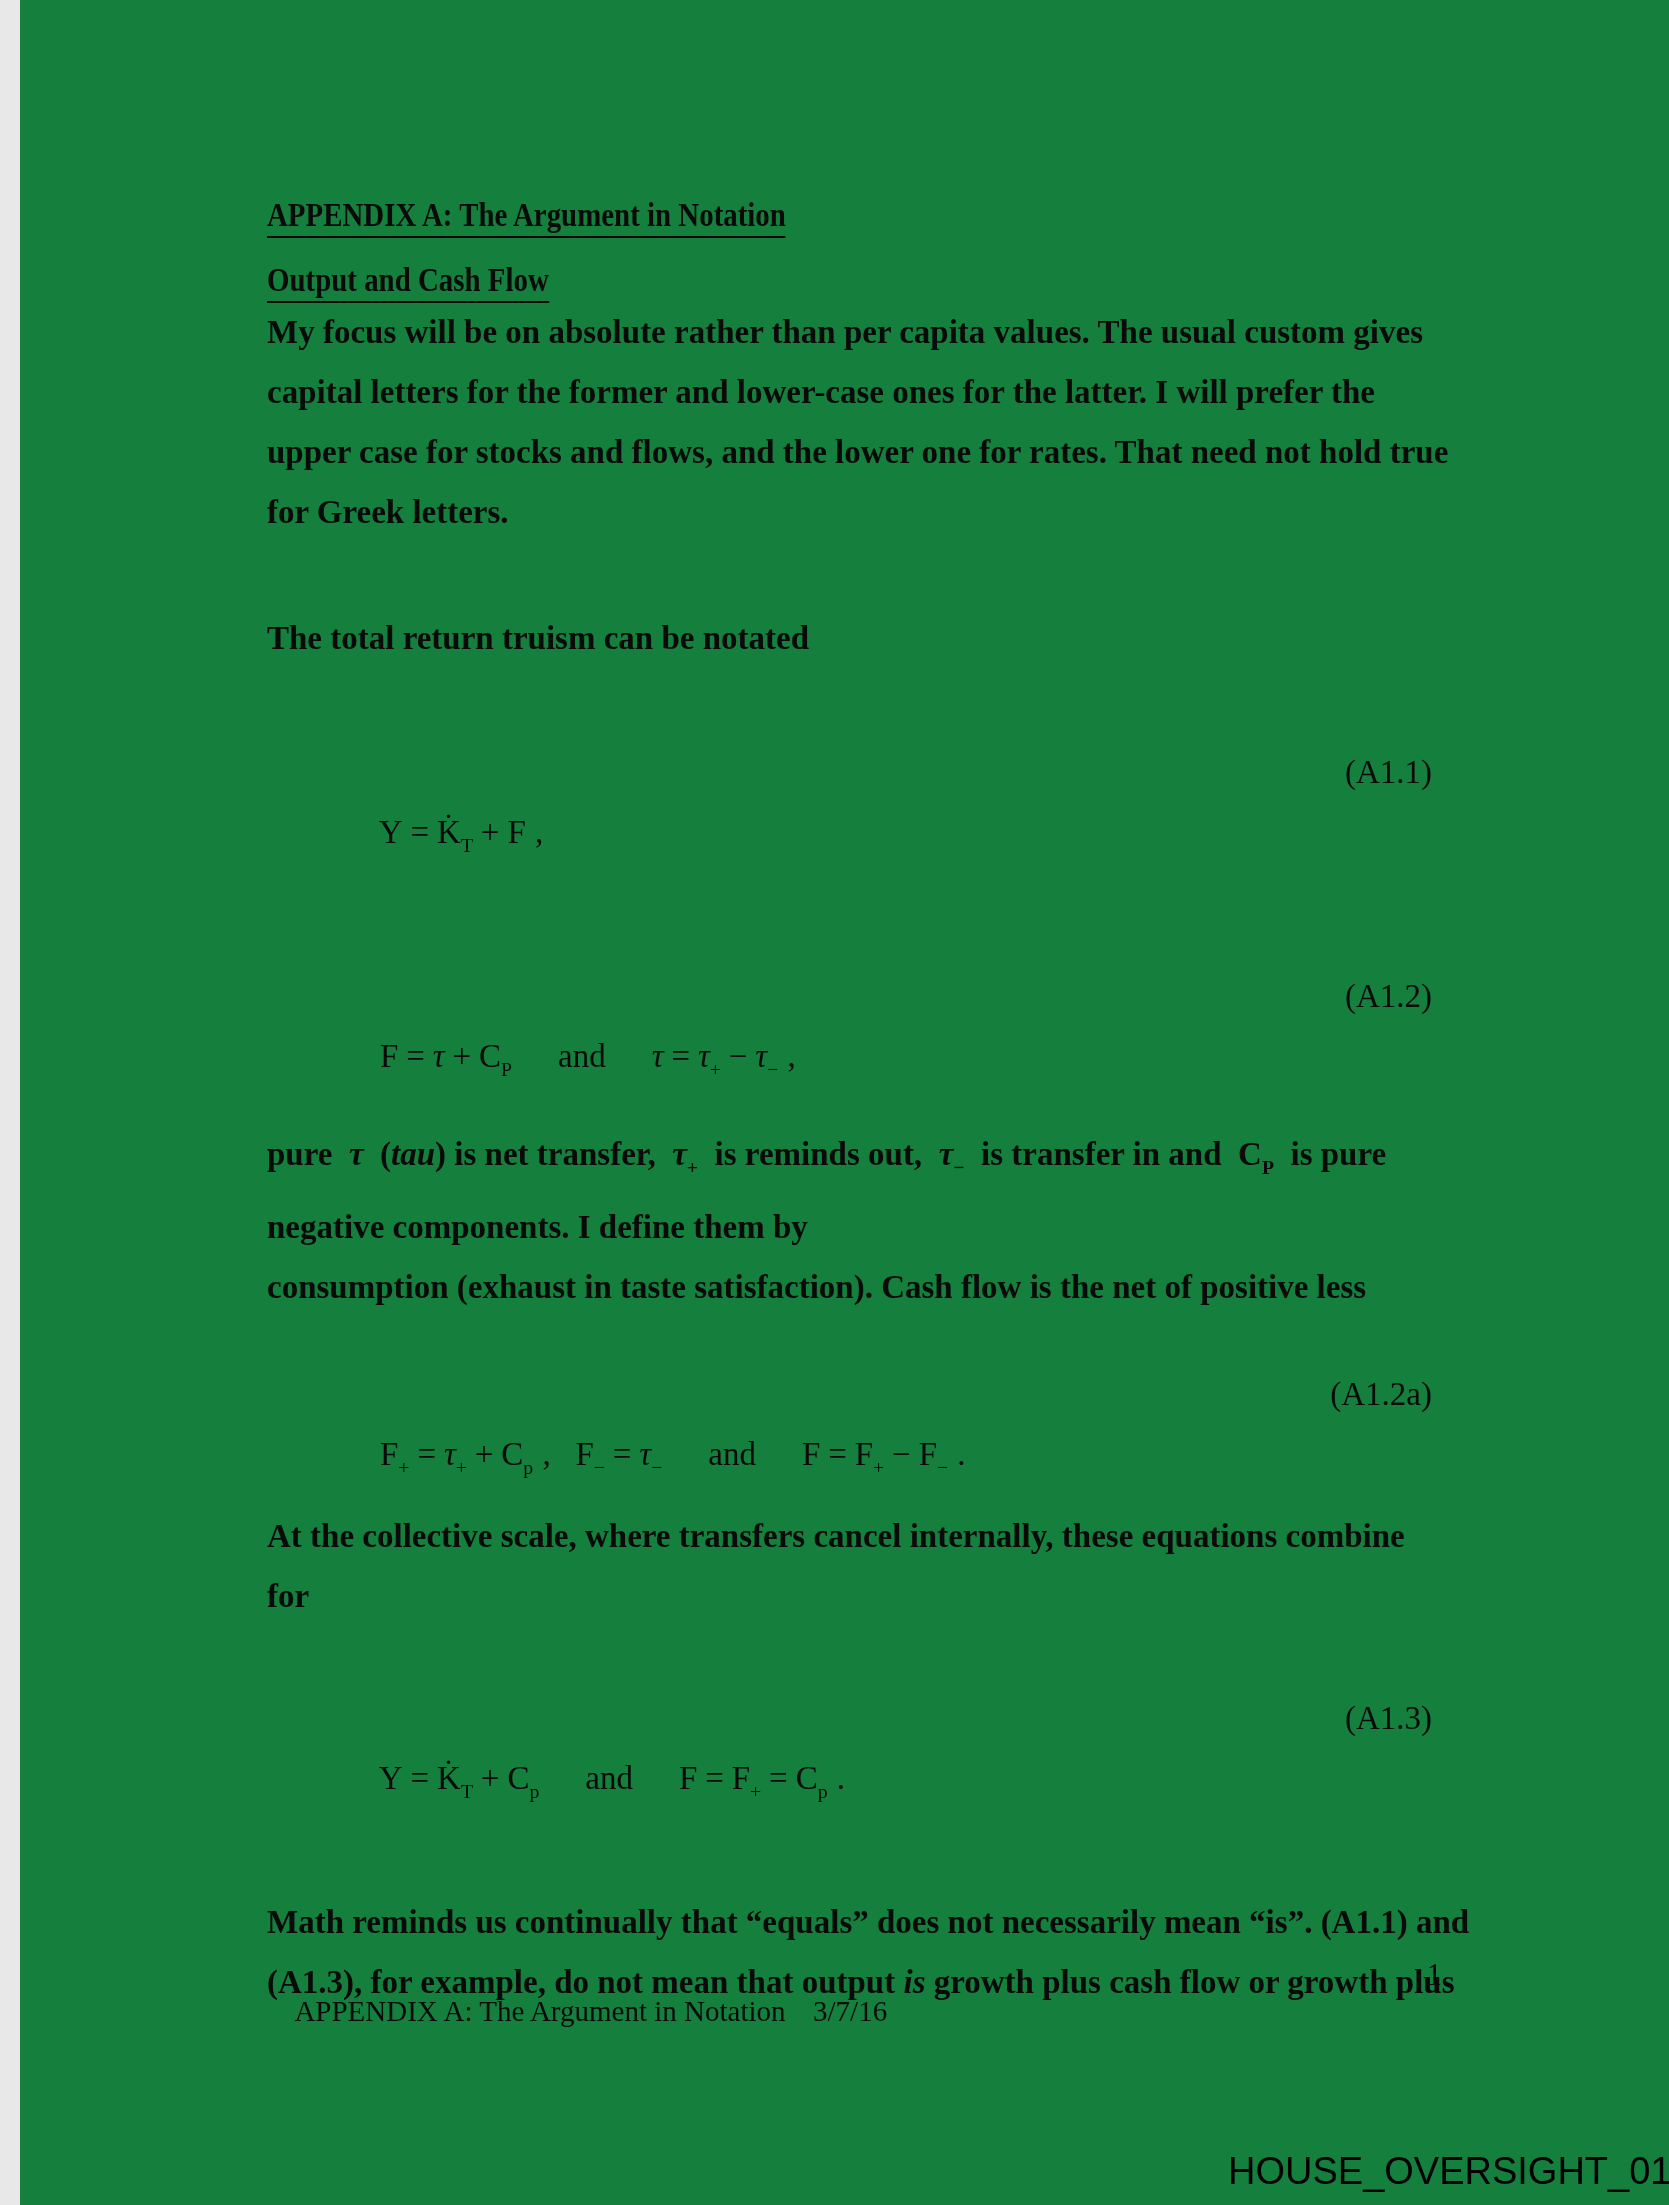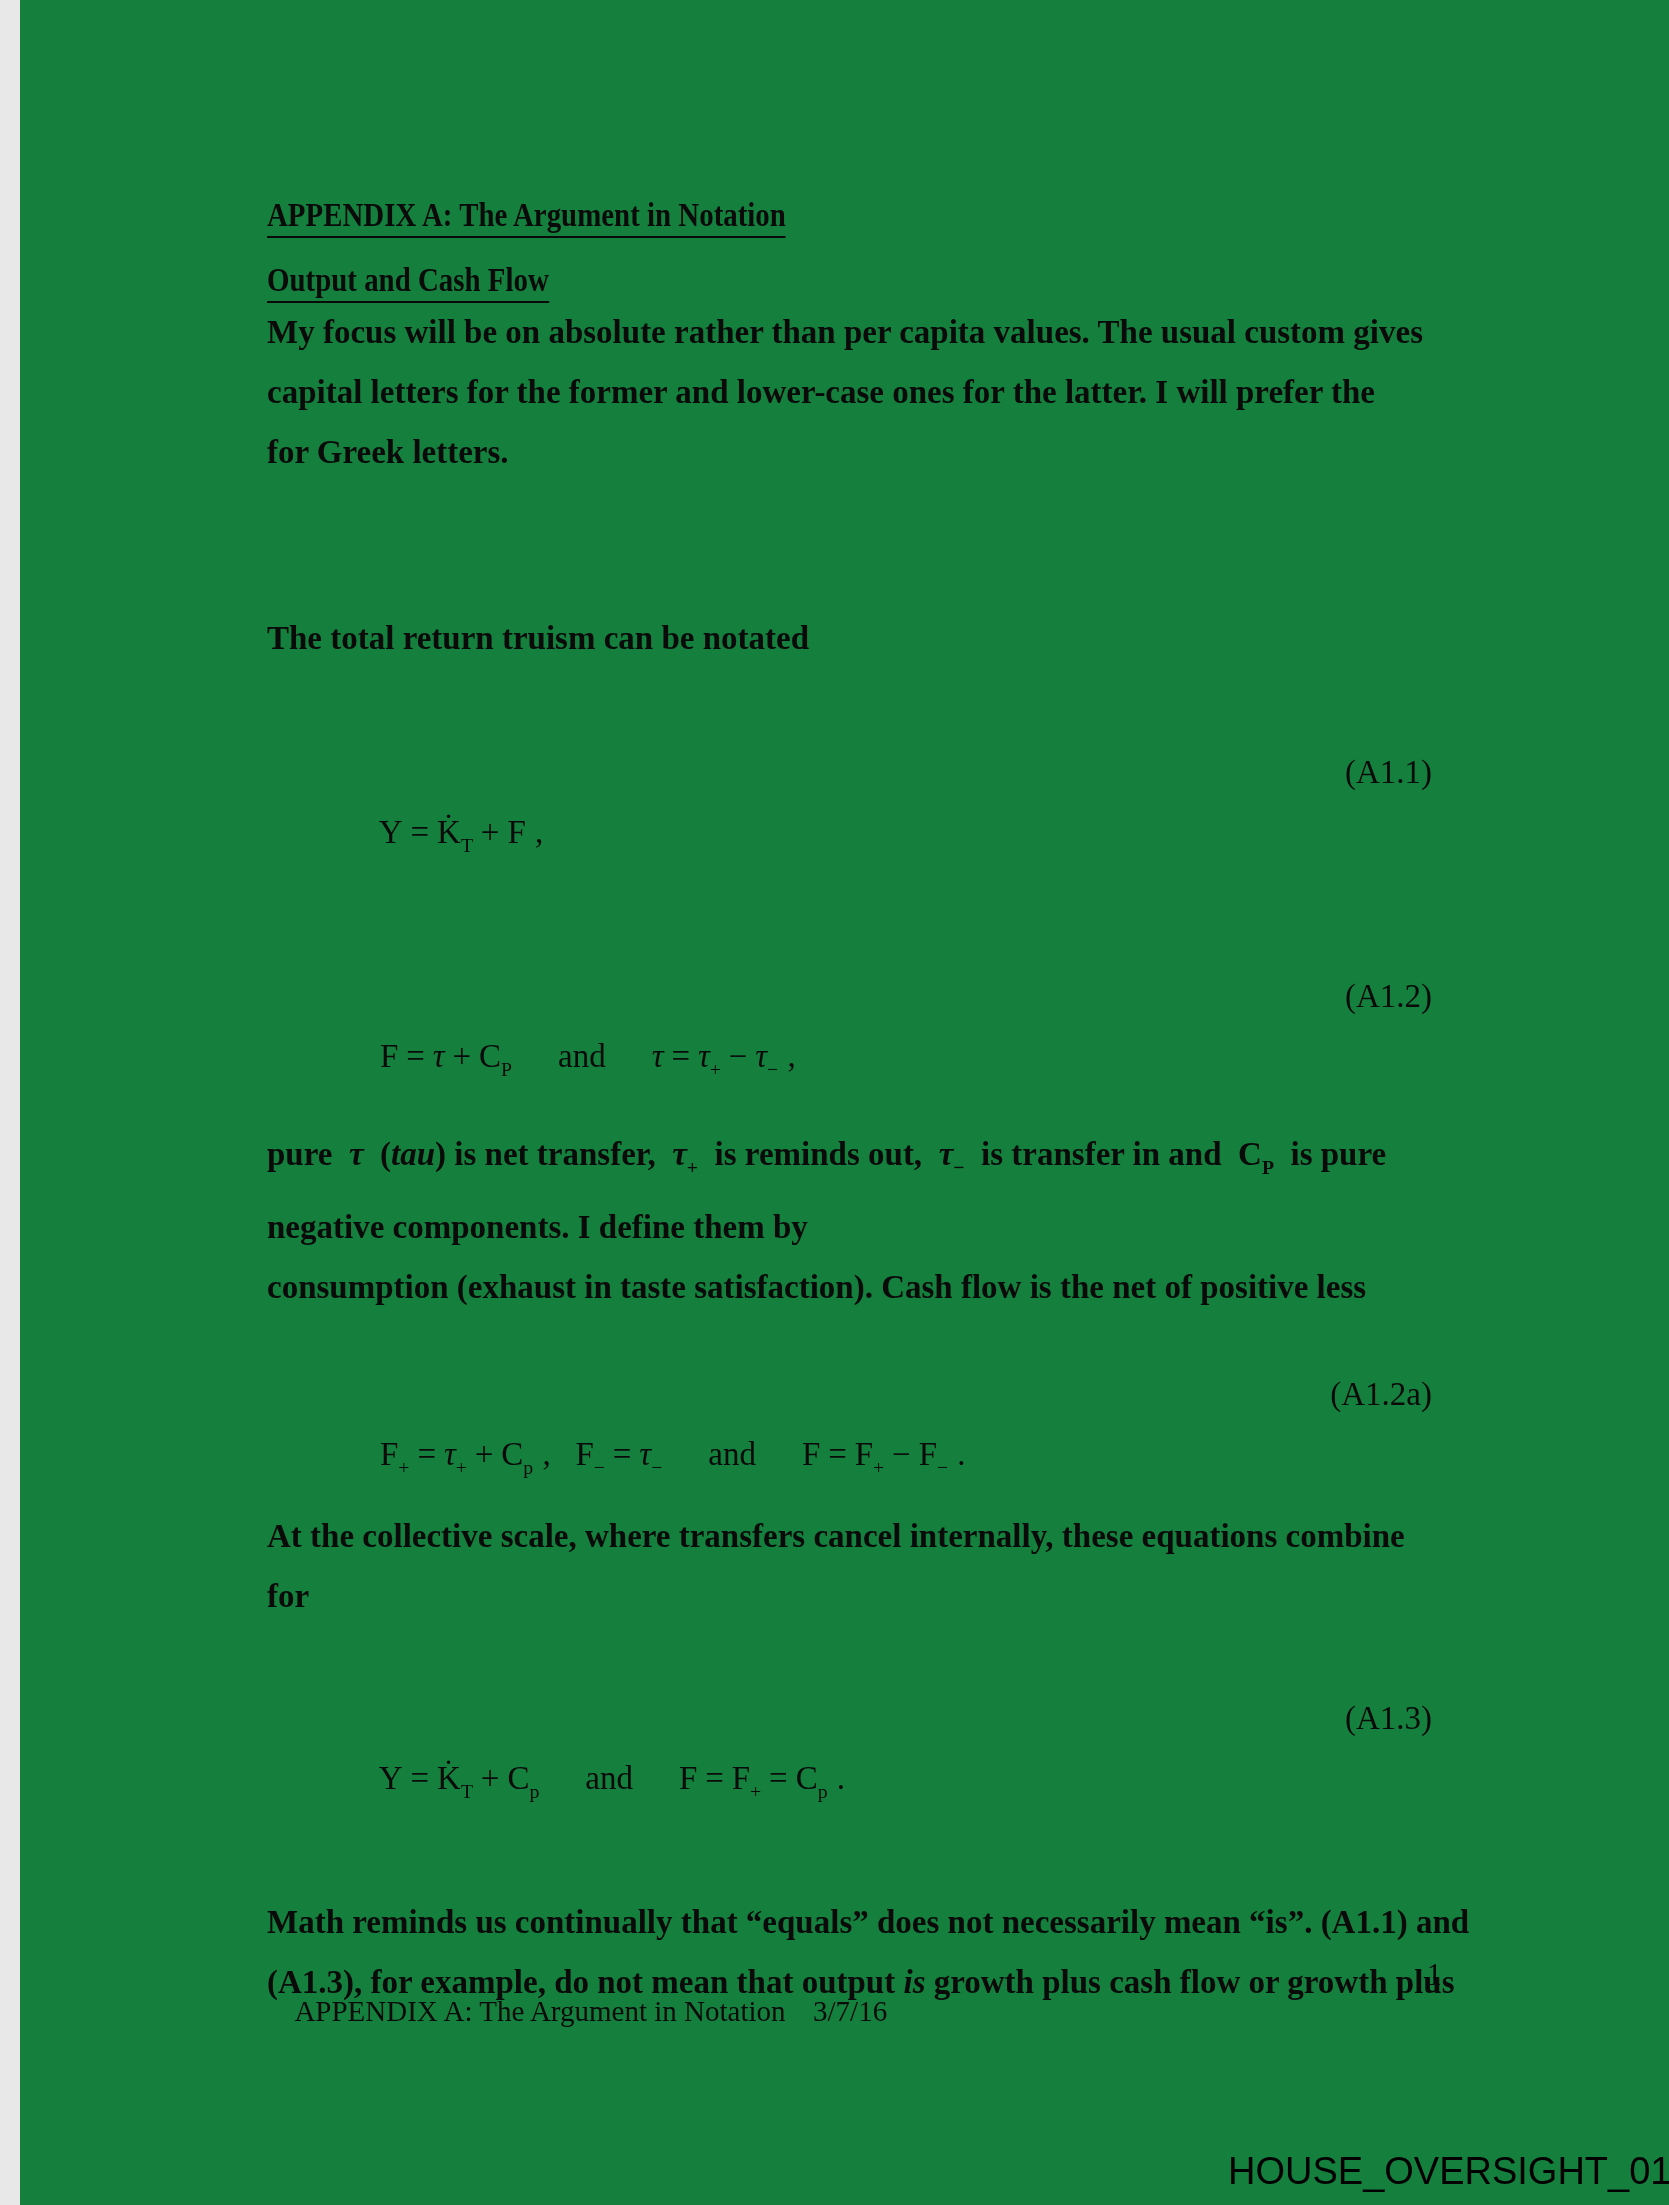--- a/index.html
+++ b/index.html
@@ -41,20 +41,21 @@
     <span class="ul">APPENDIX A: The Argument in Notation</span>
   </div>
 
   <div class="block h" style="top:259px">
     <span class="ul">Output and Cash Flow</span>
   </div>
 
   <div class="block" style="top:302px">
       <div class="line"><span>My focus will be on absolute rather than per capita values. The usual custom gives</span></div>
       <div class="line"><span>capital letters for the former and lower-case ones for the latter. I will prefer the</span></div>
+      <div class="line"><span>upper case for stocks and flows, and the lower one for rates. That need not hold true</span></div>
       <div class="line"><span>for Greek letters.</span></div>
     </div>
 
   <div class="block line" style="top:608px">The total return truism can be notated</div>
 
   <div class="eqrow" style="top:742px">
     <span><span>Y</span><span class="op">=</span><span>K̇</span><span class="sub">T</span><span class="op">+</span><span>F</span><span class="pn">,</span></span>
     <span class="eqnum">(A1.1)</span>
   </div>
 

